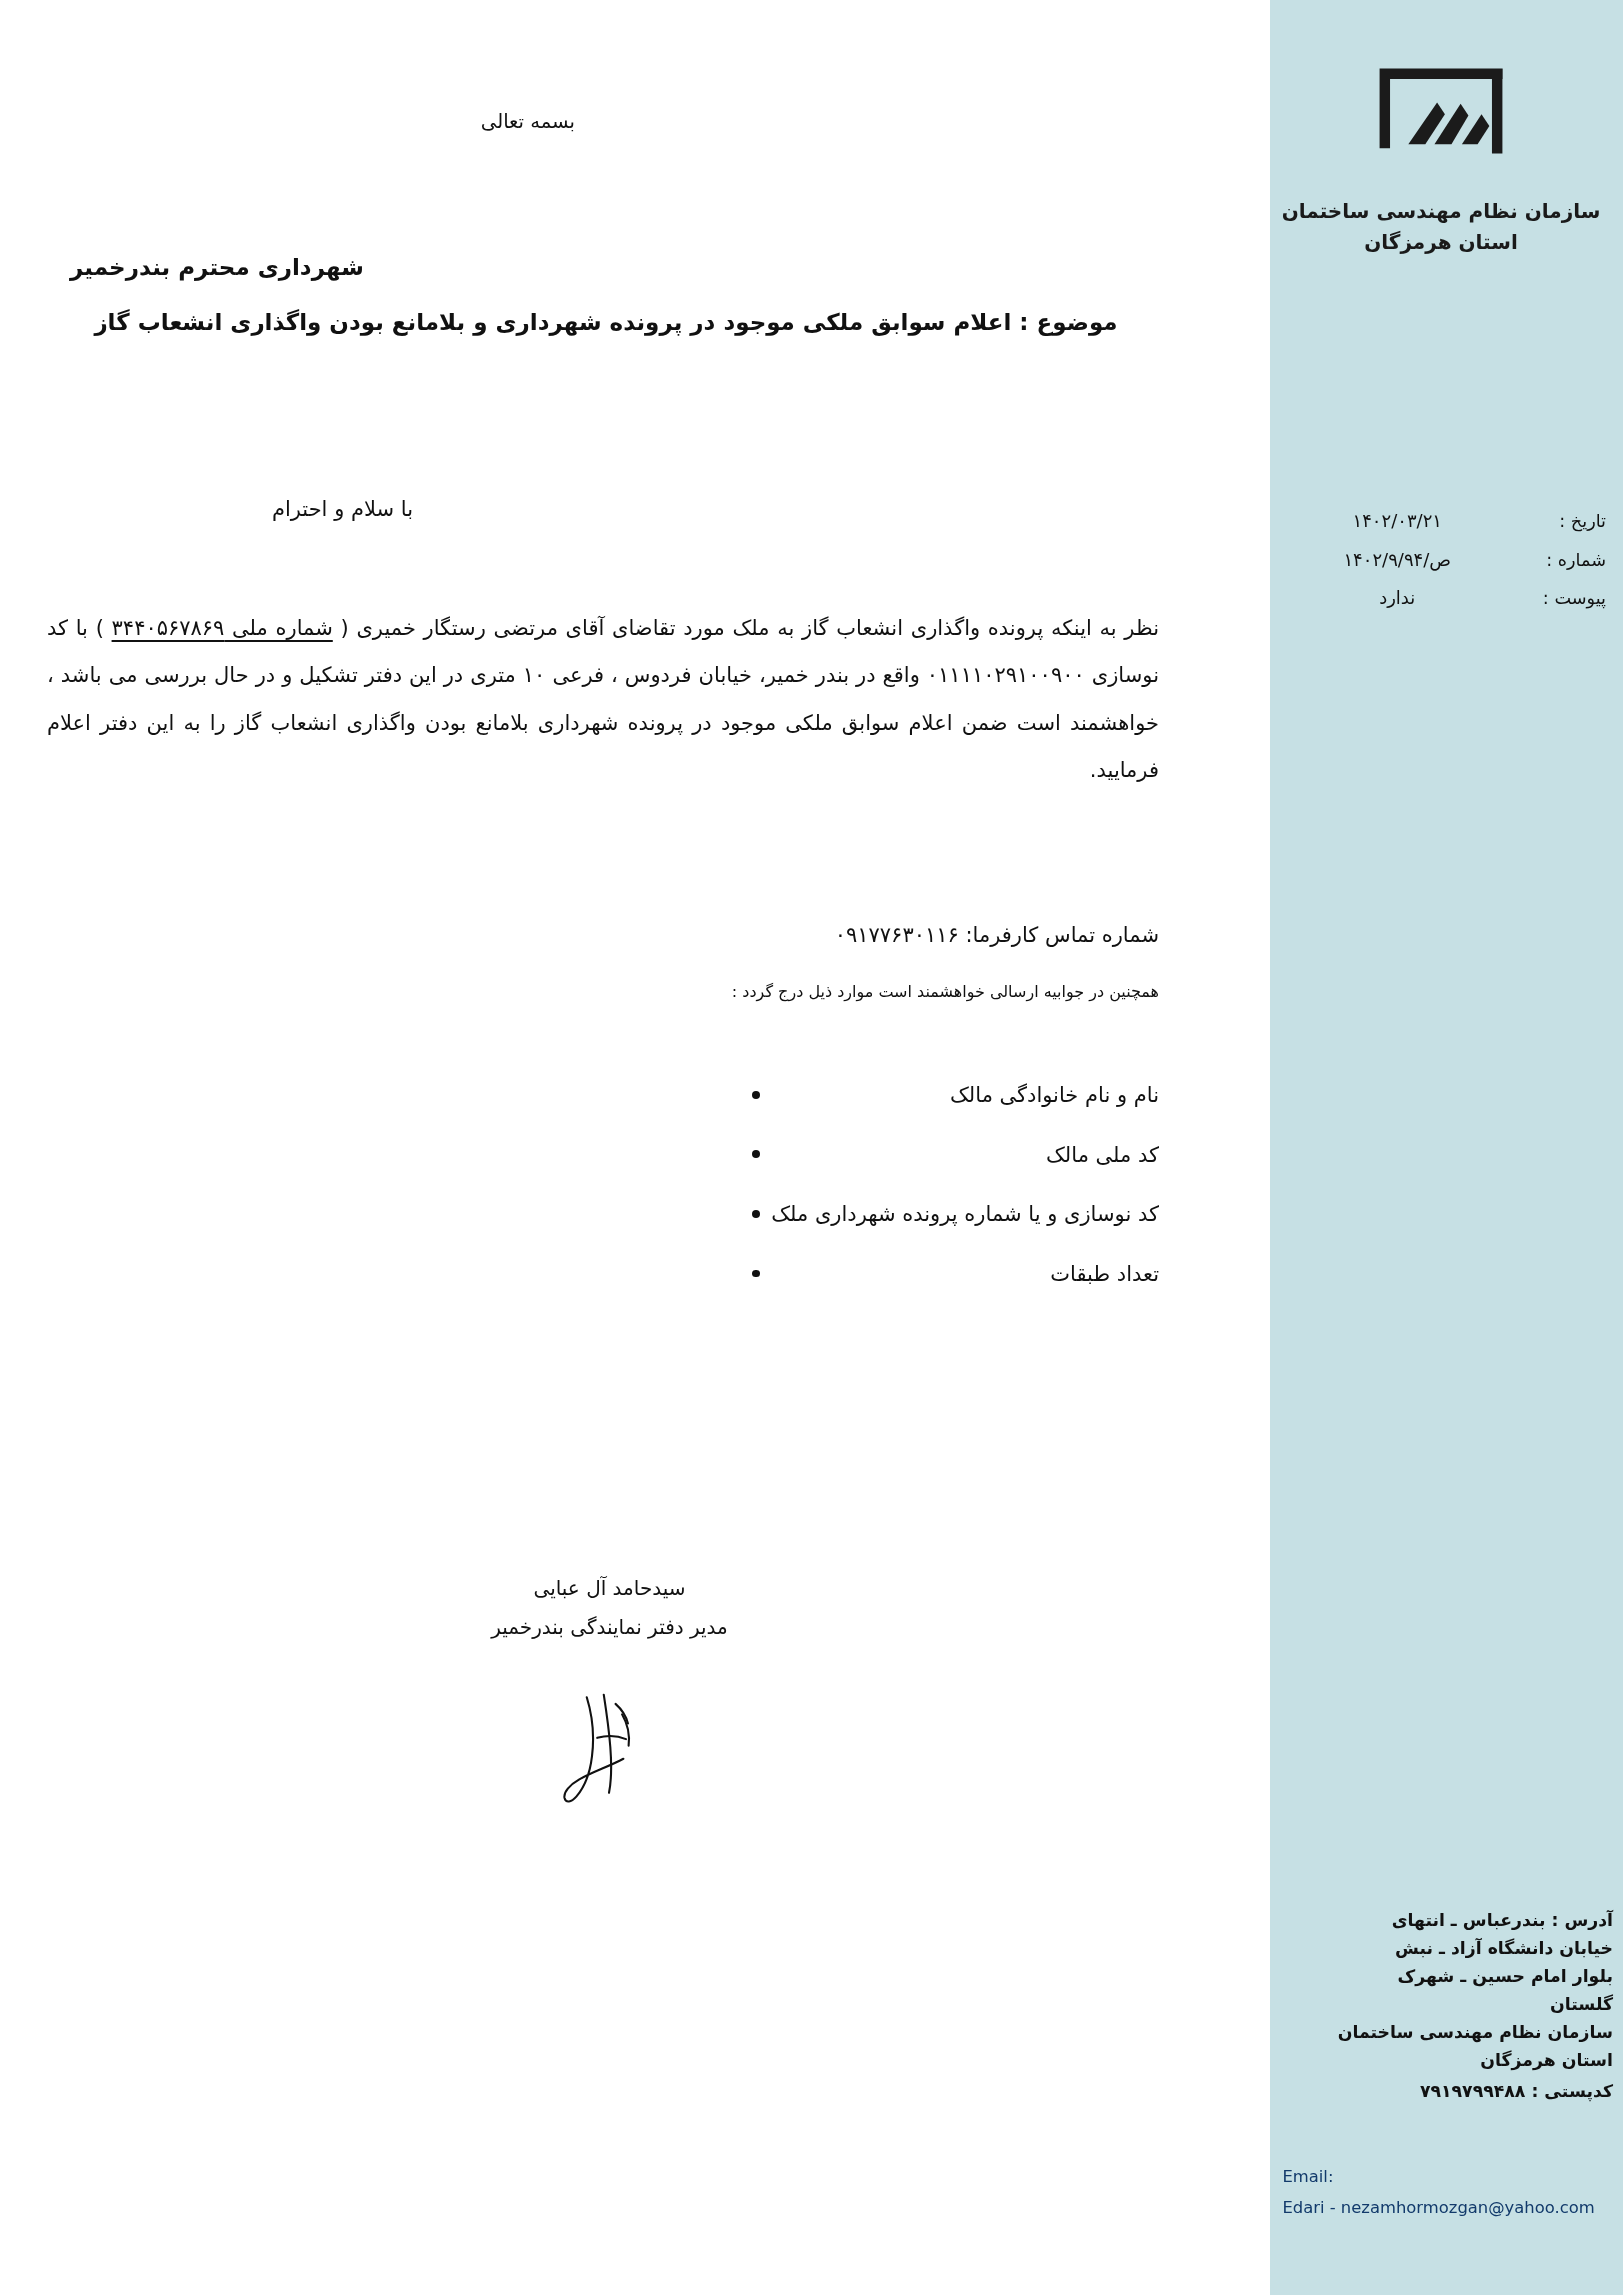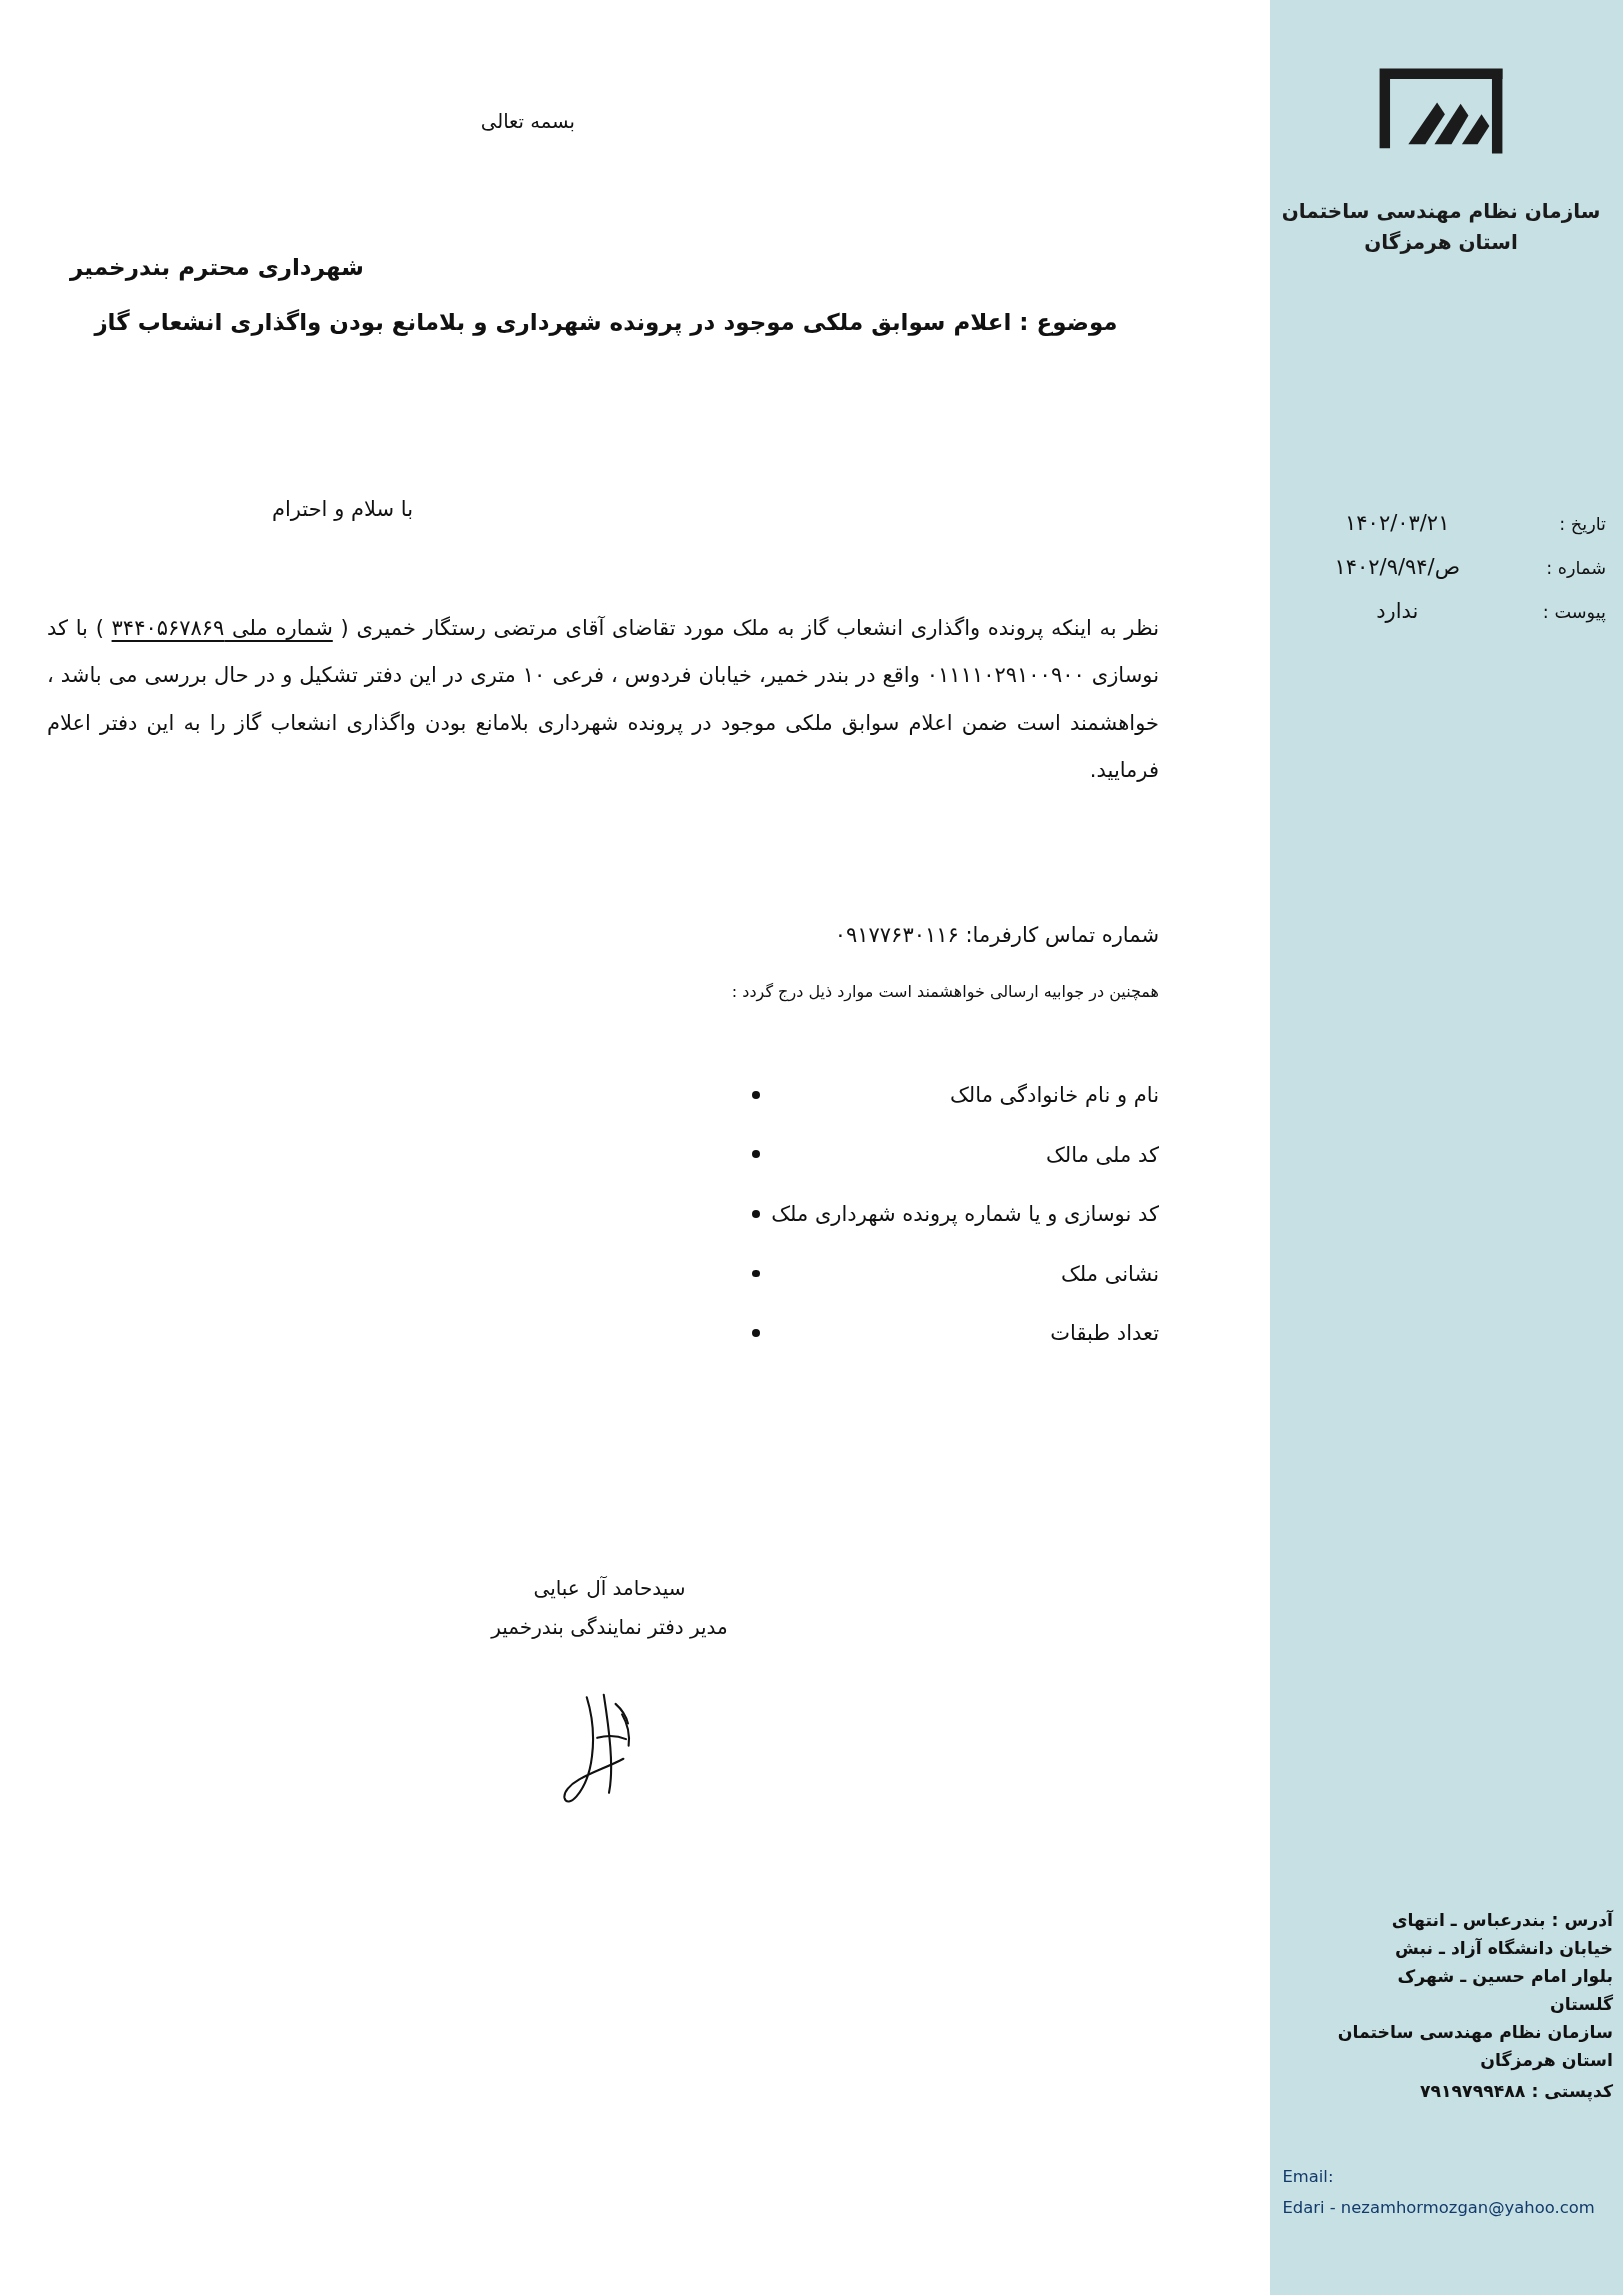--- a/index.html
+++ b/index.html
@@ -80,21 +80,21 @@
   .meta-label {
     width: 84px;
     text-align: right;
     flex: 0 0 auto;
     font-size: 17.7px;
   }
   .meta-value {
     flex: 1 1 auto;
     text-align: center;
     padding-right: 6.5px;
-    font-size: 21px;
+    font-size: 18px;
   }
   .meta-value.small {
     text-align: center;
   }
 
   
   .address {
     position: absolute;
     bottom: 190px;
     right: 10px;
@@ -281,21 +281,20 @@
     </div>
 
     <div class="phone-line">شماره تماس کارفرما: ۰۹۱۷۷۶۳۰۱۱۶</div>
 
     <div class="followup-line">همچنین در جوابیه ارسالی خواهشمند است موارد ذیل درج گردد :</div>
 
     <ul class="bullets">
       <li><span class="dot"></span><span>نام و نام خانوادگی مالک</span></li>
       <li><span class="dot"></span><span>کد ملی مالک</span></li>
       <li><span class="dot"></span><span>کد نوسازی و یا شماره پرونده شهرداری ملک</span></li>
-      <li><span class="dot"></span><span>نشانی ملک</span></li>
       <li><span class="dot"></span><span>تعداد طبقات</span></li>
     </ul>
 
     <div class="signature">
       <div class="sign-name">سیدحامد آل عبایی</div>
       <div class="sign-title">مدیر دفتر نمایندگی بندرخمیر</div>
     </div>
 
     <svg class="sign-mark" viewBox="0 0 260 220">
       <g fill="none" stroke="#111" stroke-width="3.2" stroke-linecap="round" stroke-linejoin="round">

